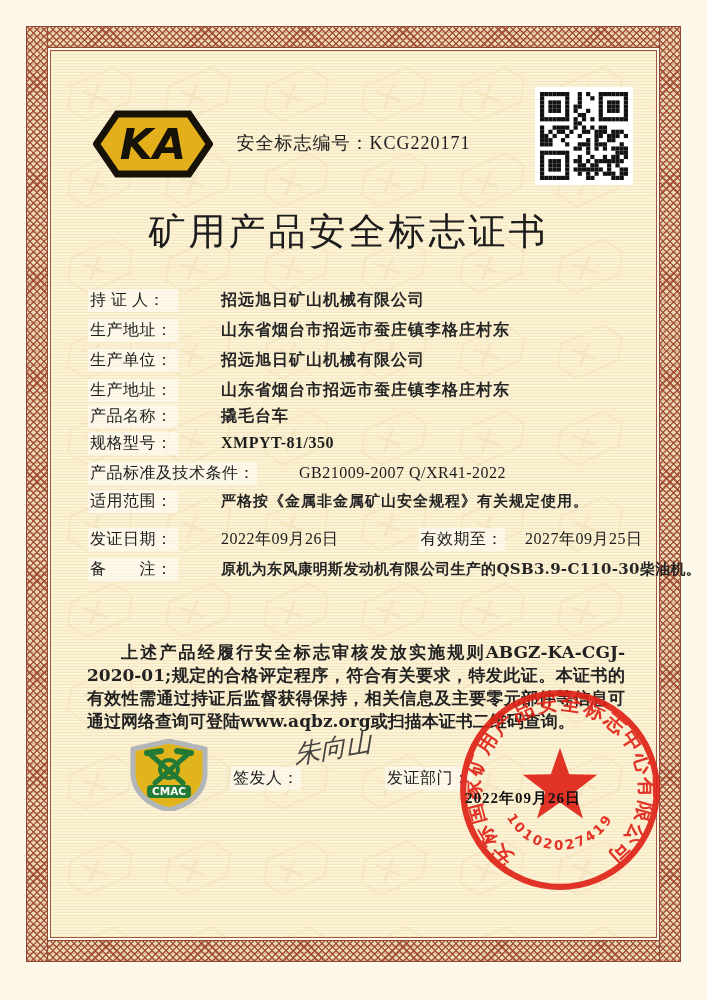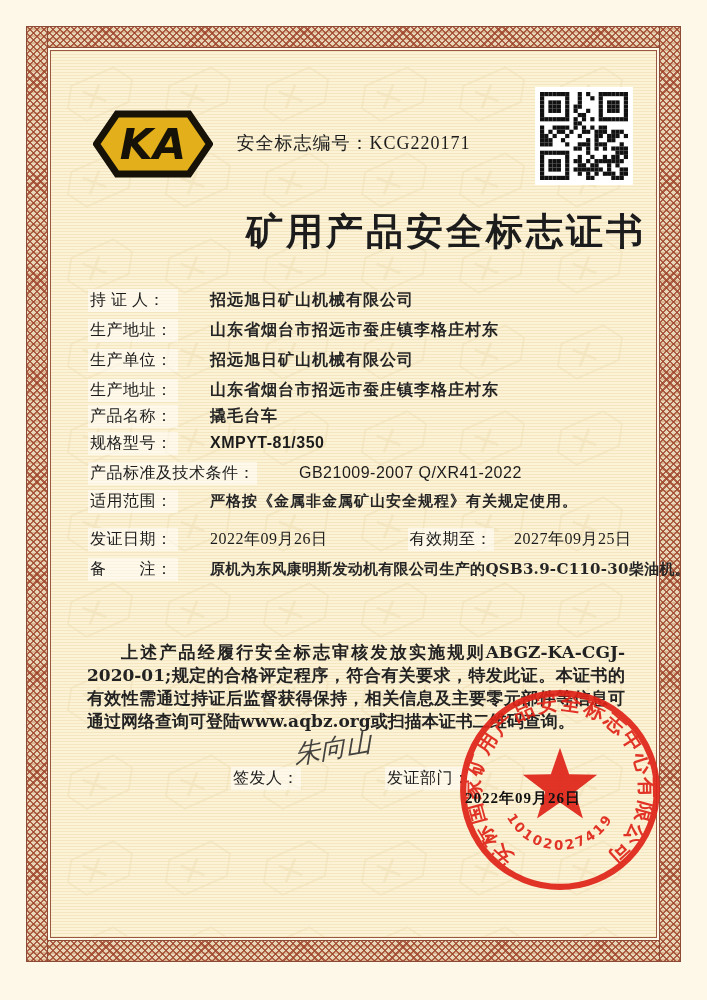--- a/index.html
+++ b/index.html
@@ -27,29 +27,29 @@
       #fcf3d7;
     border:1.5px solid #9a5843; box-sizing:border-box;
   }
   .wm{position:absolute; inset:0; width:100%; height:100%; opacity:.55;}
   .layer{position:absolute; inset:0;}
 
   .abs{position:absolute;}
   .ka-logo{left:42px; top:52px;}
   .cert-no{left:0; right:0; top:80px; text-align:center; font-size:18px; letter-spacing:1px;}
   .qr{left:484px; top:36px; background:#fff; padding:5px; line-height:0;}
-  .title{left:0; right:10px; top:156px; text-align:right; font-size:37px; font-weight:bold;
+  .title{left:0; right:10px; top:156px; text-align:center; font-size:37px; font-weight:normal;
          letter-spacing:3px; font-family:"Liberation Serif", serif;}
 
   .row{left:37px; right:14px; display:flex; align-items:baseline; font-size:16px; white-space:nowrap;}
   .lab{background:rgba(255,255,255,.5); padding:1px 2px; letter-spacing:.5px;}
   .lab.w{min-width:86px;}
-  .val{margin-left:32px;}
+  .val{margin-left:43px;}
   .v-kai{font-family:"DejaVu Serif", serif; font-weight:600; color:#252525; letter-spacing:1px;}
-  .v-num{font-family:Liberation Sans, sans-serif; font-weight:bold; letter-spacing:.5px;}
+  .v-num{font-family:Liberation Serif, serif; font-weight:bold; letter-spacing:.5px;}
   .v-song{letter-spacing:.5px;}
   .val2lab{margin-left:80px;}
 
   .para{left:36px; width:538px; top:590px; font-size:17px; line-height:23px;
         text-indent:2em; text-align:justify; font-family:"DejaVu Serif", serif;
         font-weight:600; color:#222; white-space:normal;}
 
   .cmac{left:76px; top:688px;}
   .signer{left:180px; top:716px; font-size:16px;}
   .sig{left:243px; top:680px; font-size:26px; color:#2a2a2a;
@@ -371,20 +371,33 @@
         <span class="v-song" style="margin-left:20px">2027年09月25日</span>
       </div>
 
       <div class="abs row" style="top:507px">
         <span class="lab w">备　　注：</span>
         <span class="val v-kai" style="font-size:15px;letter-spacing:.3px">原机为东风康明斯发动机有限公司生产的QSB3.9-C110-30柴油机。</span>
       </div>
 
       <div class="abs para">上述产品经履行安全标志审核发放实施规则ABGZ-KA-CGJ-2020-01;规定的合格评定程序，符合有关要求，特发此证。本证书的有效性需通过持证后监督获得保持，相关信息及主要零元部件等信息可通过网络查询可登陆www.aqbz.org或扫描本证书二维码查询。</div>
 
+      <div class="abs cmac">
+        <svg width="84" height="72" viewBox="0 0 84 72">
+          <path d="M42 2 L78 10 L78 34 C78 54 62 66 42 71 C22 66 6 54 6 34 L6 10 Z" fill="#e2b41c" stroke="#b3b6b9" stroke-width="5"></path>
+          <g stroke="#237a34" stroke-width="5" stroke-linecap="round">
+            <path d="M24 16 L56 44"></path>
+            <path d="M60 16 L28 44"></path>
+          </g>
+          <path d="M20 14 L34 12 M64 14 L50 12" stroke="#237a34" stroke-width="6" stroke-linecap="round"></path>
+          <circle cx="42" cy="30" r="9" fill="none" stroke="#237a34" stroke-width="4"></circle>
+          <rect x="20" y="46" width="44" height="13" rx="4" fill="#237a34"></rect>
+          <text x="42" y="56" text-anchor="middle" font-family="DejaVu Sans, sans-serif" font-size="10.5" font-weight="bold" fill="#fff">CMAC</text>
+        </svg>
+      </div>
 
       <div class="abs signer lab">签发人：</div>
       <div class="abs sig">朱向山</div>
       <div class="abs dept lab">发证部门：</div>
 
       <div class="abs stamp">
         <svg width="206" height="206" viewBox="0 0 200 200">
           <defs>
             <path id="arcTop" d="M 55.2 163.9 A 78 78 0 1 1 144.8 163.9" fill="none"></path>
             <path id="arcBot" d="M 49.8 129 A 58 58 0 0 0 150.2 129" fill="none"></path>

